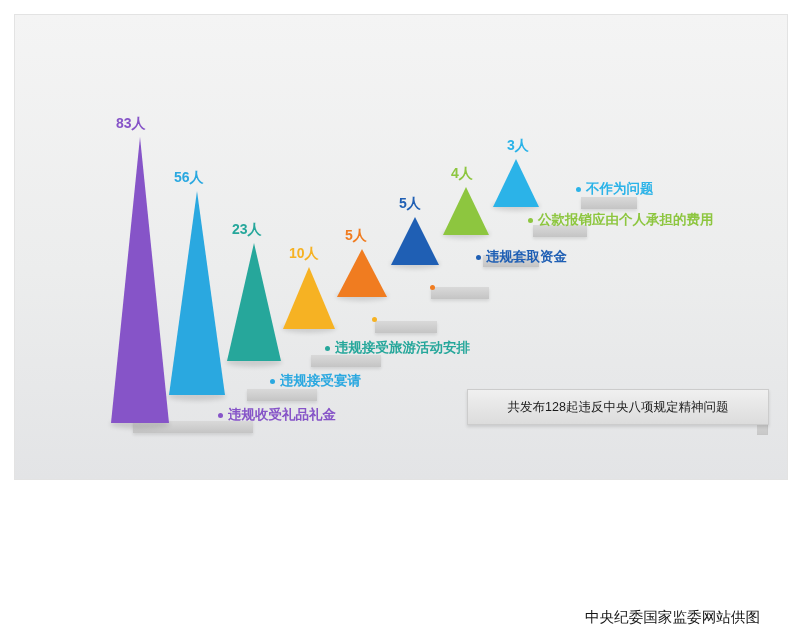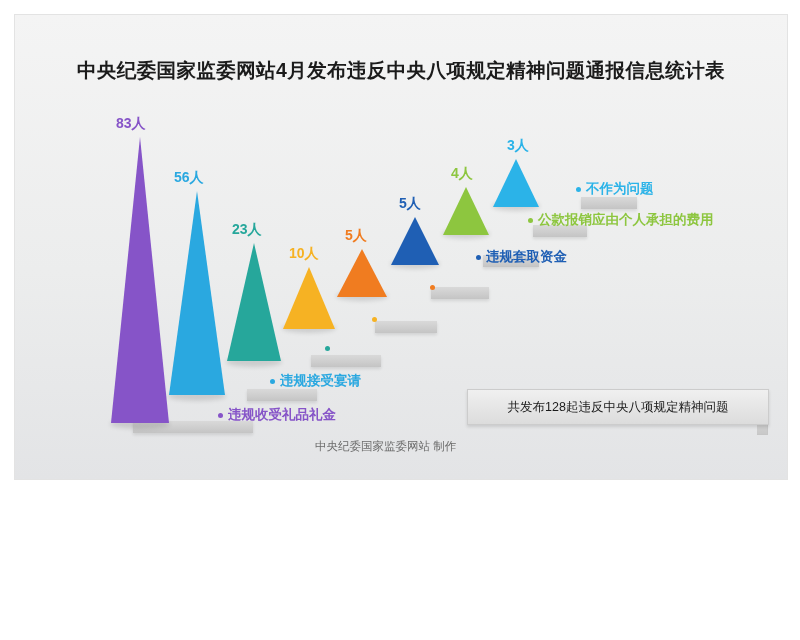--- a/index.html
+++ b/index.html
@@ -155,21 +155,20 @@
     color: #141414;
   }
 </style>
 </head>
 <body>
 
 <div id="page">
 
   <div id="chart-panel">
 
-    <div id="chart-title">中央纪委国家监委网站4月发布违反中央八项规定精神问题通报信息统计表</div>
 
     <div class="road" style="left:118px; top:406px; width:120px; height:12px;"></div>
     <div class="road" style="left:232px; top:374px; width:70px; height:12px;"></div>
     <div class="road" style="left:296px; top:340px; width:70px; height:12px;"></div>
     <div class="road" style="left:360px; top:306px; width:62px; height:12px;"></div>
     <div class="road" style="left:416px; top:272px; width:58px; height:12px;"></div>
     <div class="road" style="left:468px; top:240px; width:56px; height:12px;"></div>
     <div class="road" style="left:518px; top:210px; width:54px; height:12px;"></div>
     <div class="road" style="left:566px; top:182px; width:56px; height:12px;"></div>
 
@@ -205,37 +204,38 @@
     <div class="bar" style="left:478px; top:144px; border-left-width:23px; border-right-width:23px; border-bottom-width:48px; border-bottom-color:#2bb3e8;"></div>
     <div class="bar-value" style="left:492px; top:122px; color:#2bb3e8;">3人</div>
 
     <div class="dot" style="left:203px; top:398px; background:#8654c8;"></div>
     <div class="cat-label" style="left:213px; top:391px; color:#8654c8;">违规收受礼品礼金</div>
 
     <div class="dot" style="left:255px; top:364px; background:#2aa8e0;"></div>
     <div class="cat-label" style="left:265px; top:357px; color:#2aa8e0;">违规接受宴请</div>
 
     <div class="dot" style="left:310px; top:331px; background:#26a79b;"></div>
+    <div class="cat-label" style="left:320px; top:324px; color:#26a79b;">违规接受旅游活动安排</div>
 
     <div class="dot" style="left:357px; top:302px; background:#f6b223;"></div>
 
     <div class="dot" style="left:415px; top:270px; background:#f07c20;"></div>
 
     <div class="dot" style="left:461px; top:240px; background:#1f5fb4;"></div>
     <div class="cat-label" style="left:471px; top:233px; color:#1f5fb4;">违规套取资金</div>
 
     <div class="dot" style="left:513px; top:203px; background:#8dc63f;"></div>
     <div class="cat-label" style="left:523px; top:196px; color:#8dc63f;">公款报销应由个人承担的费用</div>
 
     <div class="dot" style="left:561px; top:172px; background:#2bb3e8;"></div>
     <div class="cat-label" style="left:571px; top:165px; color:#2bb3e8;">不作为问题</div>
 
     <div id="ribbon-tail"></div>
     <div id="summary-ribbon">
       <span>共发布128起违反中央八项规定精神问题</span>
     </div>
 
-    <div id="maker-credit">中央纪委国家监委网站 制作</div>
 
   </div>
 
+  <div id="byline">中央纪委国家监委网站供图</div>
 
 </div>
 
 </body></html>

